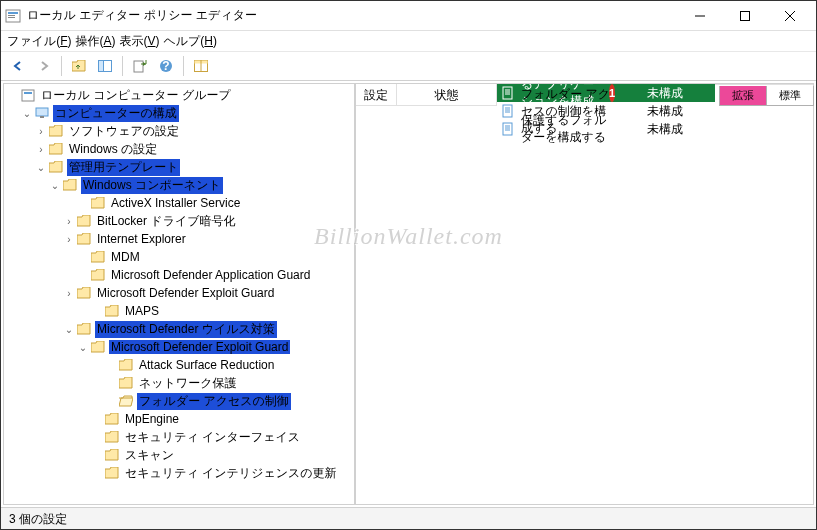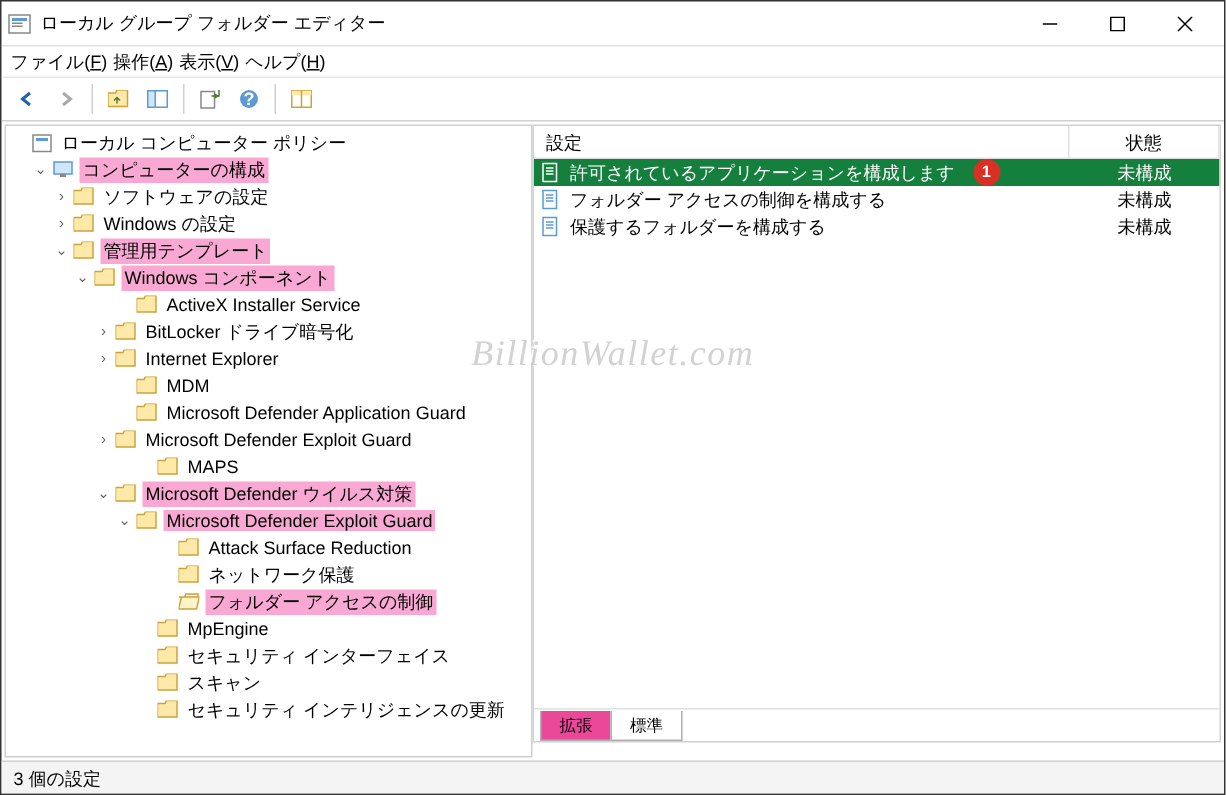--- a/index.html
+++ b/index.html
@@ -18,23 +18,23 @@
 .content { flex: 1; display: flex; min-height: 0; }
 .tree-pane { width: 352px; border-right: 1px solid #d0d0d0; display: flex; flex-direction: column; margin: 2px 0 2px 2px; border: 1px solid #d0d0d0; }
 .tree-scroll { flex: 1; overflow: auto; padding: 2px; }
 .tree-row { display: flex; align-items: center; height: 18px; white-space: nowrap; cursor: pointer; }
 .tree-row .caret { width: 14px; text-align: center; color: #666; font-size: 10px; }
 .tree-row .caret.open::before { content: "⌄"; }
 .tree-row .caret.closed::before { content: "›"; }
 .tree-row .caret.none::before { content: ""; }
 .tree-row .icon { width: 16px; height: 16px; margin-right: 3px; display: flex; align-items: center; justify-content: center; }
 .tree-row .label { padding: 0 2px; }
-.tree-row .label.sel { background: #f9a8d4; }
+.tree-row .label.sel { background: #1d4ed8; }
 .folder-svg { width: 14px; height: 12px; }
-.list-pane { flex: 1; display: flex; flex-direction: column; margin: 2px 2px 12px 0; border: 1px solid #d0d0d0; justify-content: flex-end; }
+.list-pane { flex: 1; display: flex; flex-direction: row; margin: 2px 2px 2px 0; border: 1px solid #d0d0d0; justify-content: flex-end; }
 .list-header { display: flex; height: 22px; border-bottom: 1px solid #e0e0e0; background: #fff; }
 .list-col { padding: 3px 8px; border-right: 1px solid #e0e0e0; }
 .col-setting { flex: 1; }
 .col-state { width: 100px; text-align: center; }
 .list-body { flex: 1; overflow: auto; }
 .list-row { display: flex; height: 18px; align-items: center; cursor: pointer; }
 .list-row.selected { background: #15803d; color: #fff; }
 .list-row .li-icon { width: 16px; height: 16px; margin-left: 4px; margin-right: 4px; display: flex; align-items: center; justify-content: center; }
 .list-row .li-text { flex: 1; padding-left: 0; display: flex; align-items: center; }
 .list-row .li-state { width: 100px; text-align: center; }
@@ -51,21 +51,21 @@
 
 <div class="titlebar">
   <span class="title-icon">
     <svg viewBox="0 0 16 16">
         <rect x="1" y="2" width="14" height="12" fill="#fff" stroke="#888"></rect>
         <rect x="3" y="4" width="10" height="2" fill="#5b9bd5"></rect>
         <rect x="3" y="7" width="7" height="1" fill="#888"></rect>
         <rect x="3" y="9" width="7" height="1" fill="#888"></rect>
       </svg>
   </span>
-  <span class="title-text">ローカル グループ フォルダー エディター</span>
+  <span class="title-text">ローカル エディター ポリシー エディター</span>
   <div class="win-btns">
     <div class="win-btn">
         <svg width="10" height="10">
           <line x1="0" y1="5" x2="10" y2="5" stroke="#000"></line>
         </svg>
       </div>
     <div class="win-btn">
         <svg width="10" height="10">
           <rect x="0.5" y="0.5" width="9" height="9" fill="none" stroke="#000"></rect>
         </svg>
@@ -140,21 +140,21 @@
     <div class="tree-scroll">
 
       <div class="tree-row" style="padding-left:0px">
         <span class="caret none"></span>
         <span class="icon">
             <svg class="policy-svg" viewBox="0 0 14 14">
               <rect x="1" y="2" width="12" height="11" fill="#fff" stroke="#888"></rect>
               <rect x="3" y="4" width="8" height="2" fill="#5b9bd5"></rect>
             </svg>
           </span>
-        <span class="label">ローカル コンピューター ポリシー</span>
+        <span class="label">ローカル コンピューター グループ</span>
       </div>
 
       <div class="tree-row" style="padding-left:14px">
         <span class="caret open"></span>
         <span class="icon">
             <svg width="14" height="12">
               <rect x="1" y="1" width="12" height="8" fill="#cfe6fb" stroke="#5b9bd5"></rect>
               <rect x="5" y="9" width="4" height="2" fill="#888"></rect>
             </svg>
           </span>

